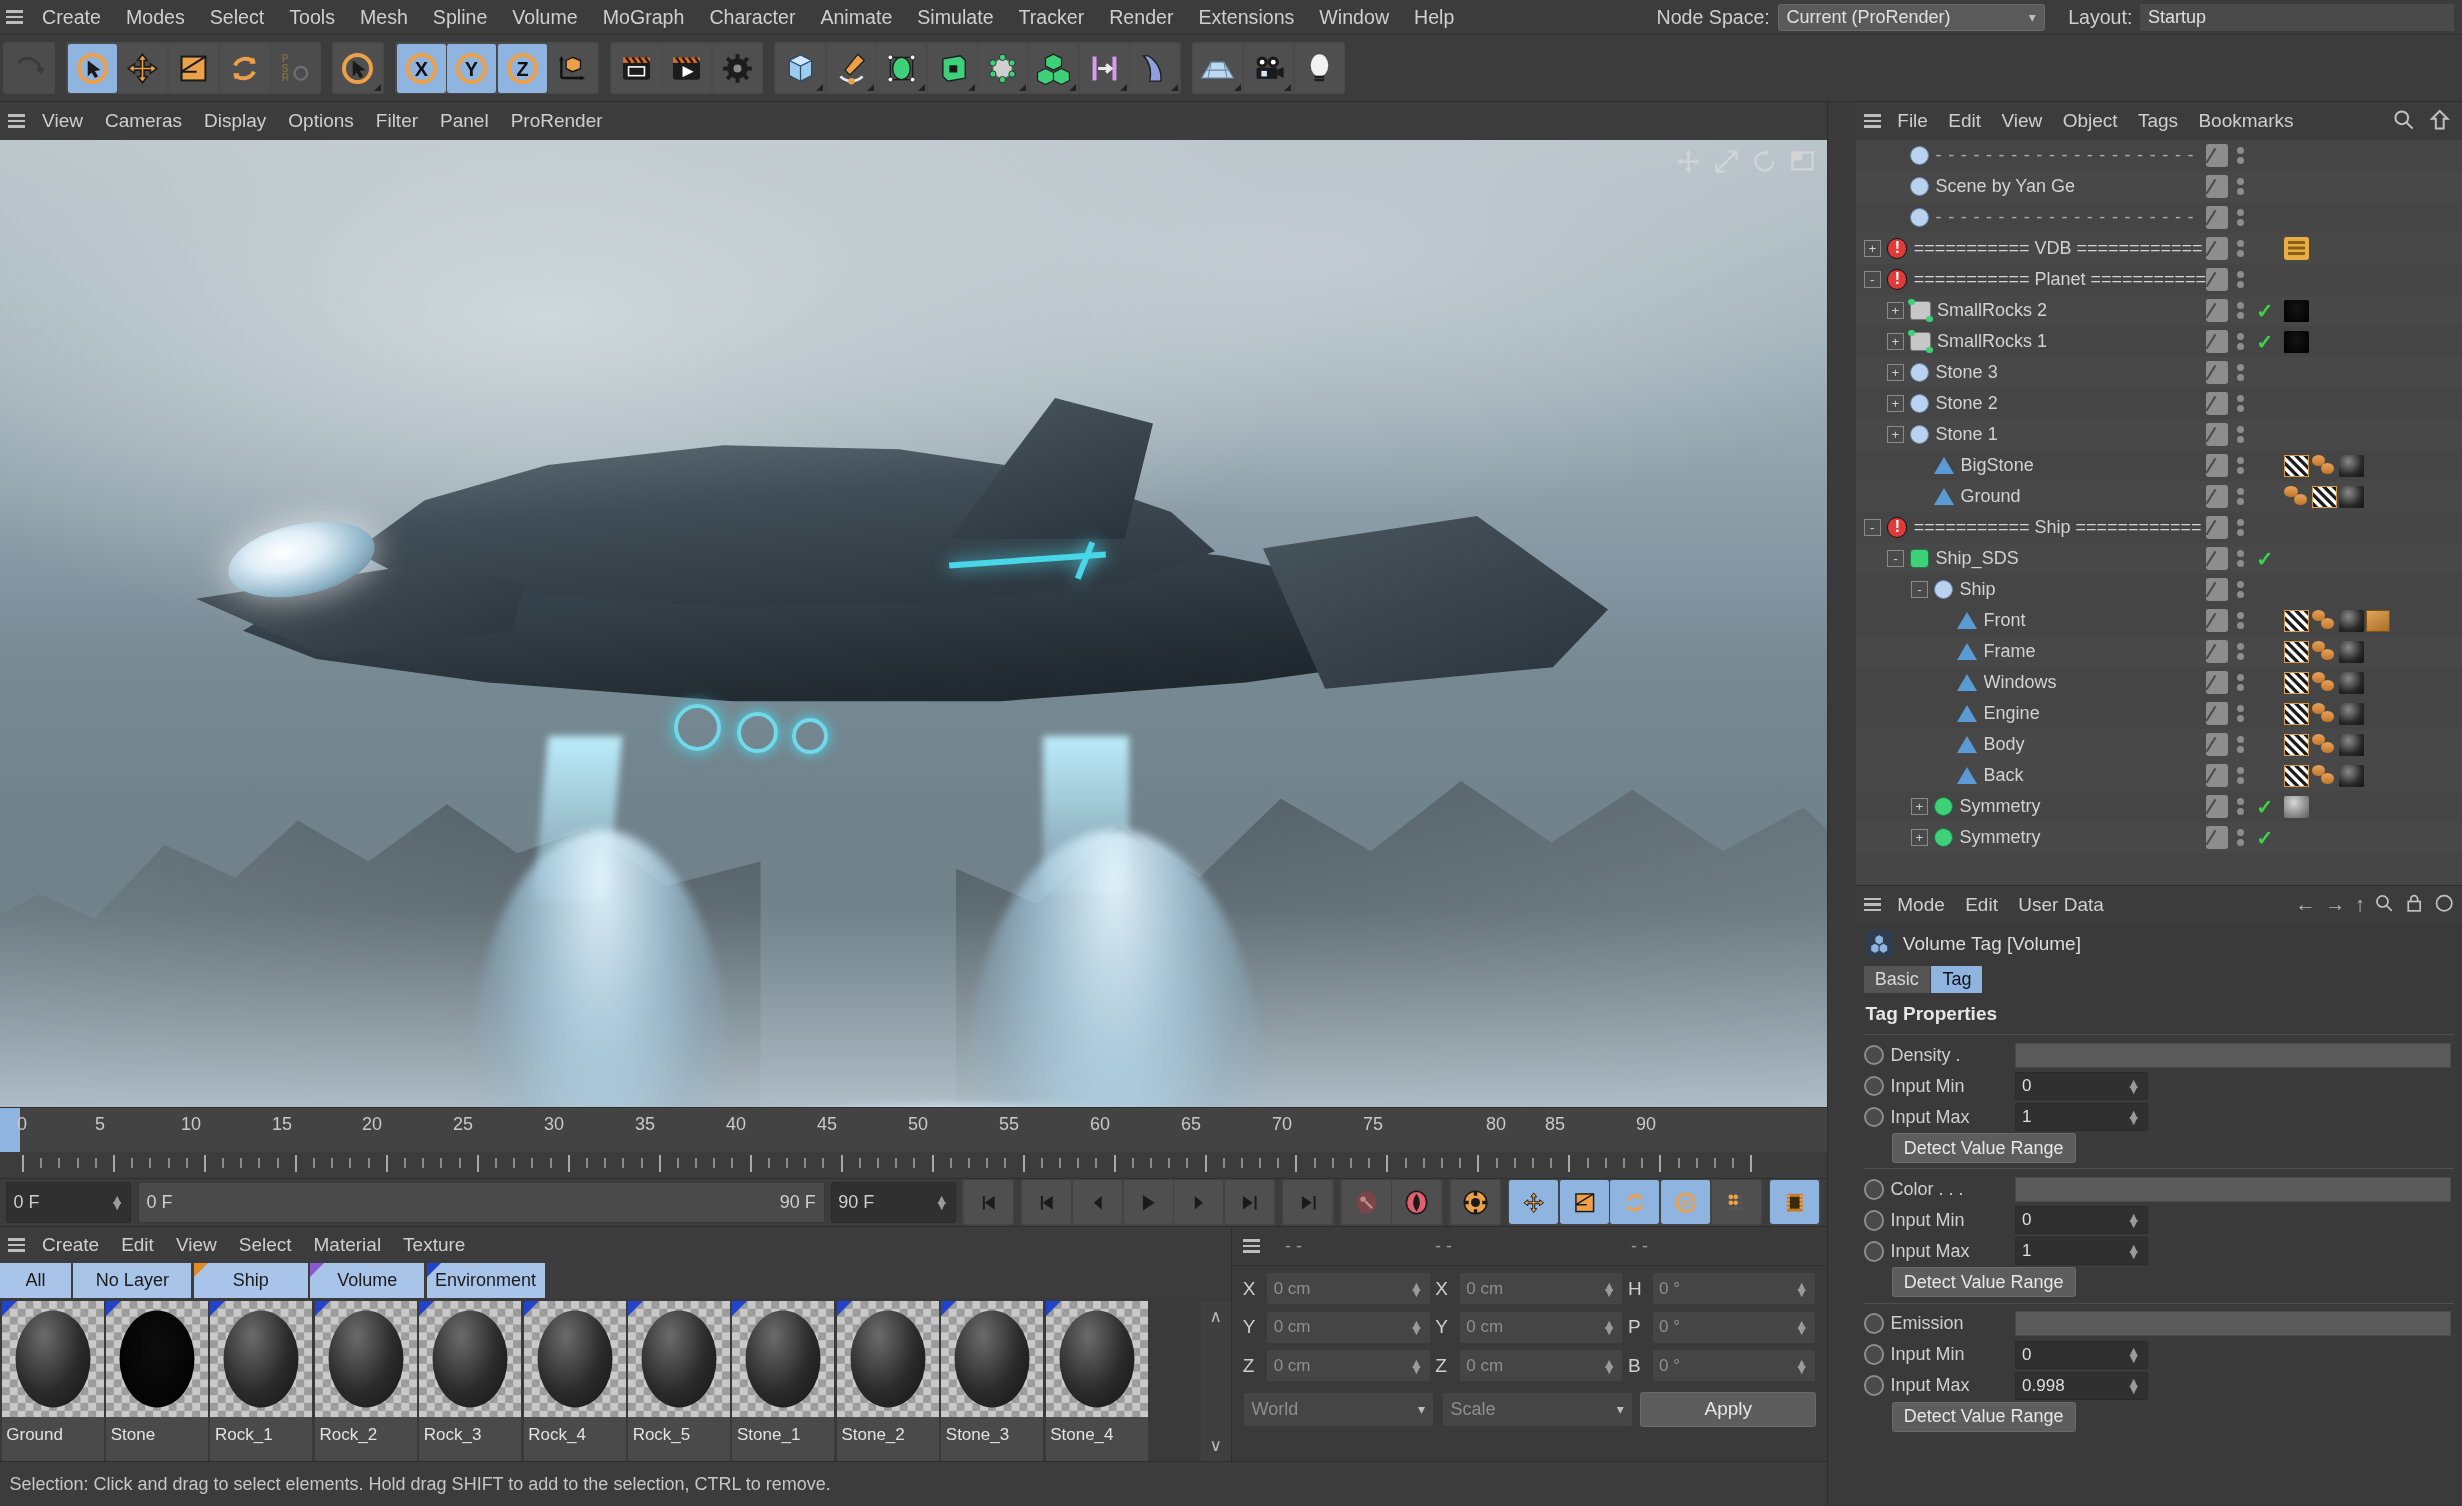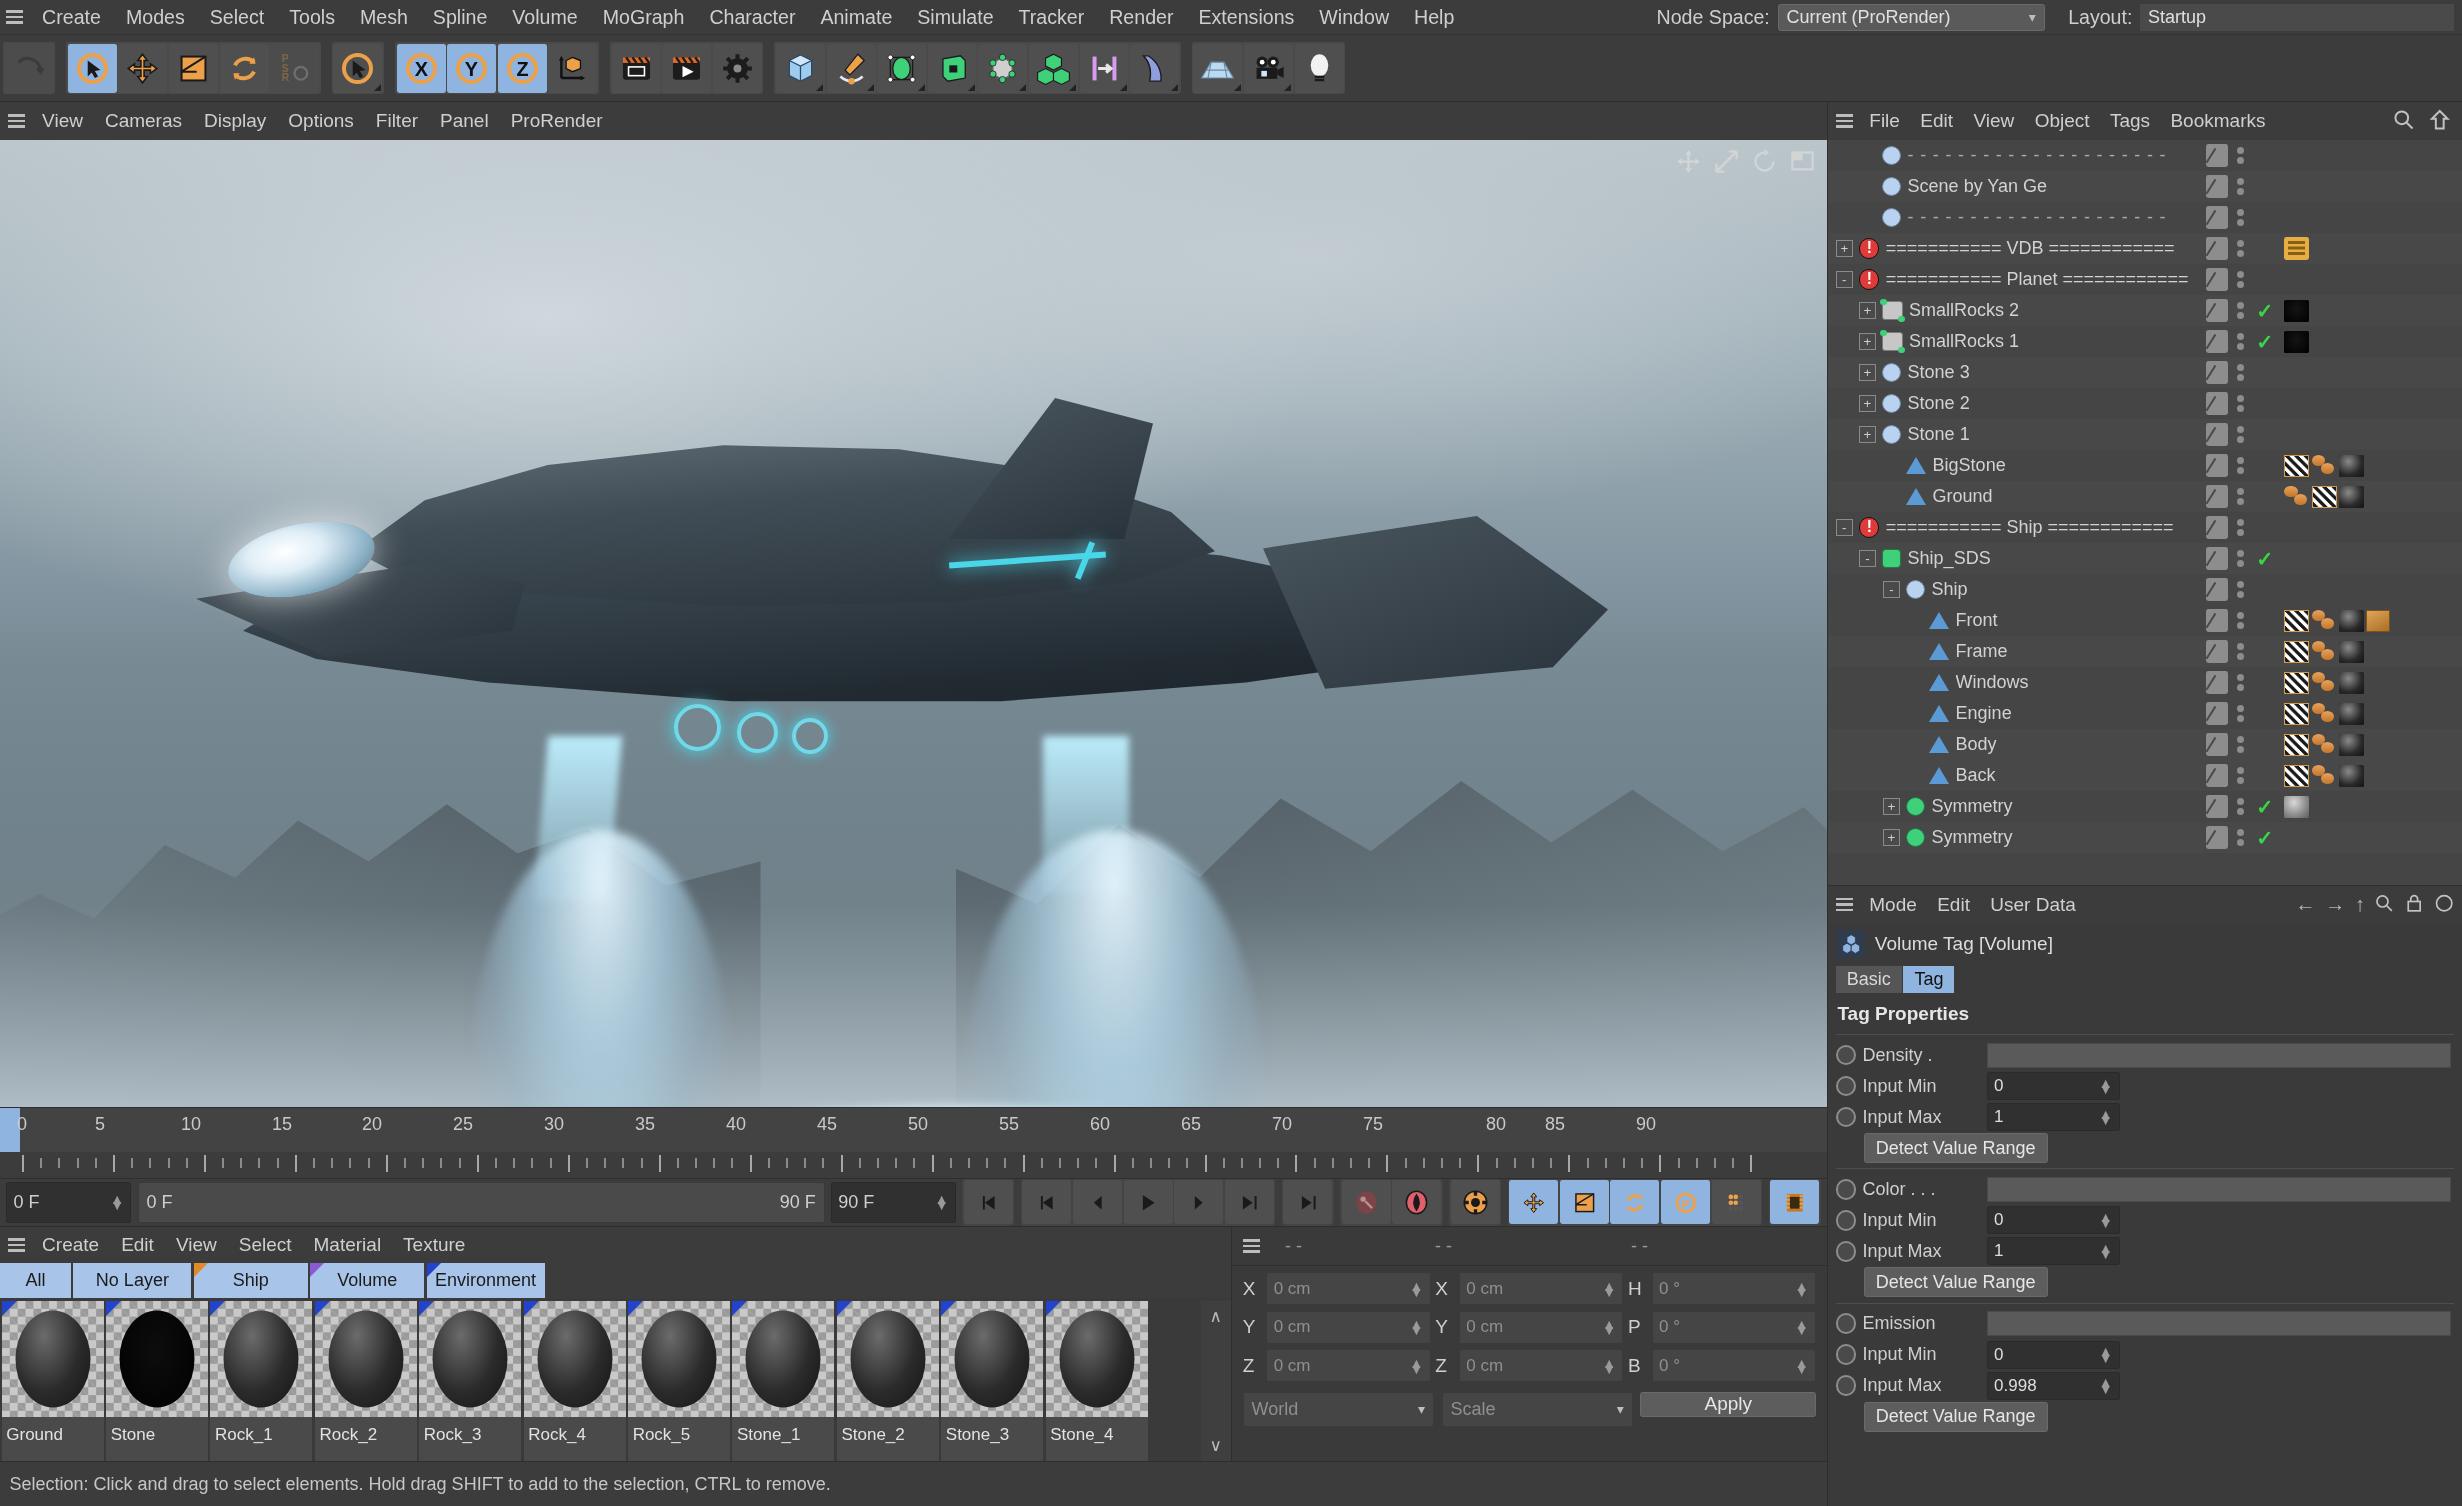--- a/index.html
+++ b/index.html
@@ -43,21 +43,21 @@
     display:flex;align-items:center;justify-content:center; position:relative;
   }
   .tbtn.act{ background:#8fb4e0; }
   .tbtn.dim{ opacity:.45; }
   .tbtn svg{ display:block; }
   .corner{position:absolute;right:1.6px;bottom:1.6px;width:0;height:0;border-left:7px solid transparent;border-bottom:7px solid #222;}
 
   
   .body{ flex:1; display:flex; min-height:0; }
   .leftcol{ width:1827px; display:flex; flex-direction:column; min-width:0; }
-  .rightcol{ width:635px; display:flex; flex-direction:column; background:#3a3a3a; border-left:0.8px solid #2e2e2e;}
+  .rightcol{ width:635px; display:flex; flex-direction:column; background:#3a3a3a; border-left:0.8px solid #2e2e2e;padding-left:28px;}
 
   
   .vpmenu{ height:38px; background:#3c3c3c; display:flex; align-items:center; padding-left:7.8px; flex:0 0 38px;}
   .vpmenu .mi{ font-size:19px; color:#cfcfcf; padding:0 11px; }
   .hamb{ width:17px; margin-right:6.3px; }
   .hamb i{ display:block; height:2.4px; background:#bdbdbd; margin:3.1px 0; }
 
   .viewport{ flex:1; position:relative; overflow:hidden; background:#7e8d97; }
   .vp-tools{ position:absolute; right:11px; top:7.8px; display:flex; gap:11px; z-index:5;}
   .vp-tools span{ opacity:.85; }
@@ -160,21 +160,21 @@
   .coordhead{ height:39px; display:flex; align-items:center; padding-left:11px; gap:0; border-bottom:0.8px solid #2e2e2e;}
   .cdash{ font-size:18px; color:#9a9a9a; }
   .coordgrid{ padding:6.3px 11px; display:flex; flex-direction:column; gap:5.5px;}
   .crow{ display:flex; align-items:center; gap:4.7px;}
   .clab{ width:19px; font-size:19px; color:#cfcfcf;}
   .cfield{ flex:1; height:33px; background:#454545; border:0.8px solid #3a3a3a; border-radius:2.4px;
     display:flex;align-items:center;justify-content:space-between;padding:0 6.3px;font-size:17px;color:#8f8f8f;}
   .crow2{ display:flex; gap:7.8px; padding:3.1px 11px 0 11px;}
   .csel{ flex:1; height:35px; background:#454545;border:0.8px solid #3a3a3a;border-radius:2.4px;
     display:flex;align-items:center;justify-content:space-between;padding:0 7.8px;font-size:18px;color:#8f8f8f;}
-  .capply{ flex:1; height:25px; background:#5d5d5d;border:0.8px solid #6a6a6a;border-radius:2.4px;
+  .capply{ flex:1; height:35px; background:#5d5d5d;border:0.8px solid #6a6a6a;border-radius:2.4px;
     display:flex;align-items:center;justify-content:center;font-size:19px;color:#e6e6e6;}
 
   .statusbar{ flex:0 0 45px; background:#3c3c3c; display:flex; align-items:center; padding-left:9.4px;
     font-size:18px; color:#c6c6c6; border-top:0.8px solid #2e2e2e;}
 
   
   .ommenu{ height:38px; background:#3c3c3c; display:flex;align-items:center;padding-left:7.8px; flex:0 0 38px;}
   .ommenu .mi{ font-size:19px; color:#cfcfcf; padding:0 10.2px;}
   .omtree{ flex:0 0 745px; overflow:hidden; position:relative; background:#454545;}
   .orow{ height:31px; display:flex; align-items:center; position:relative; }

